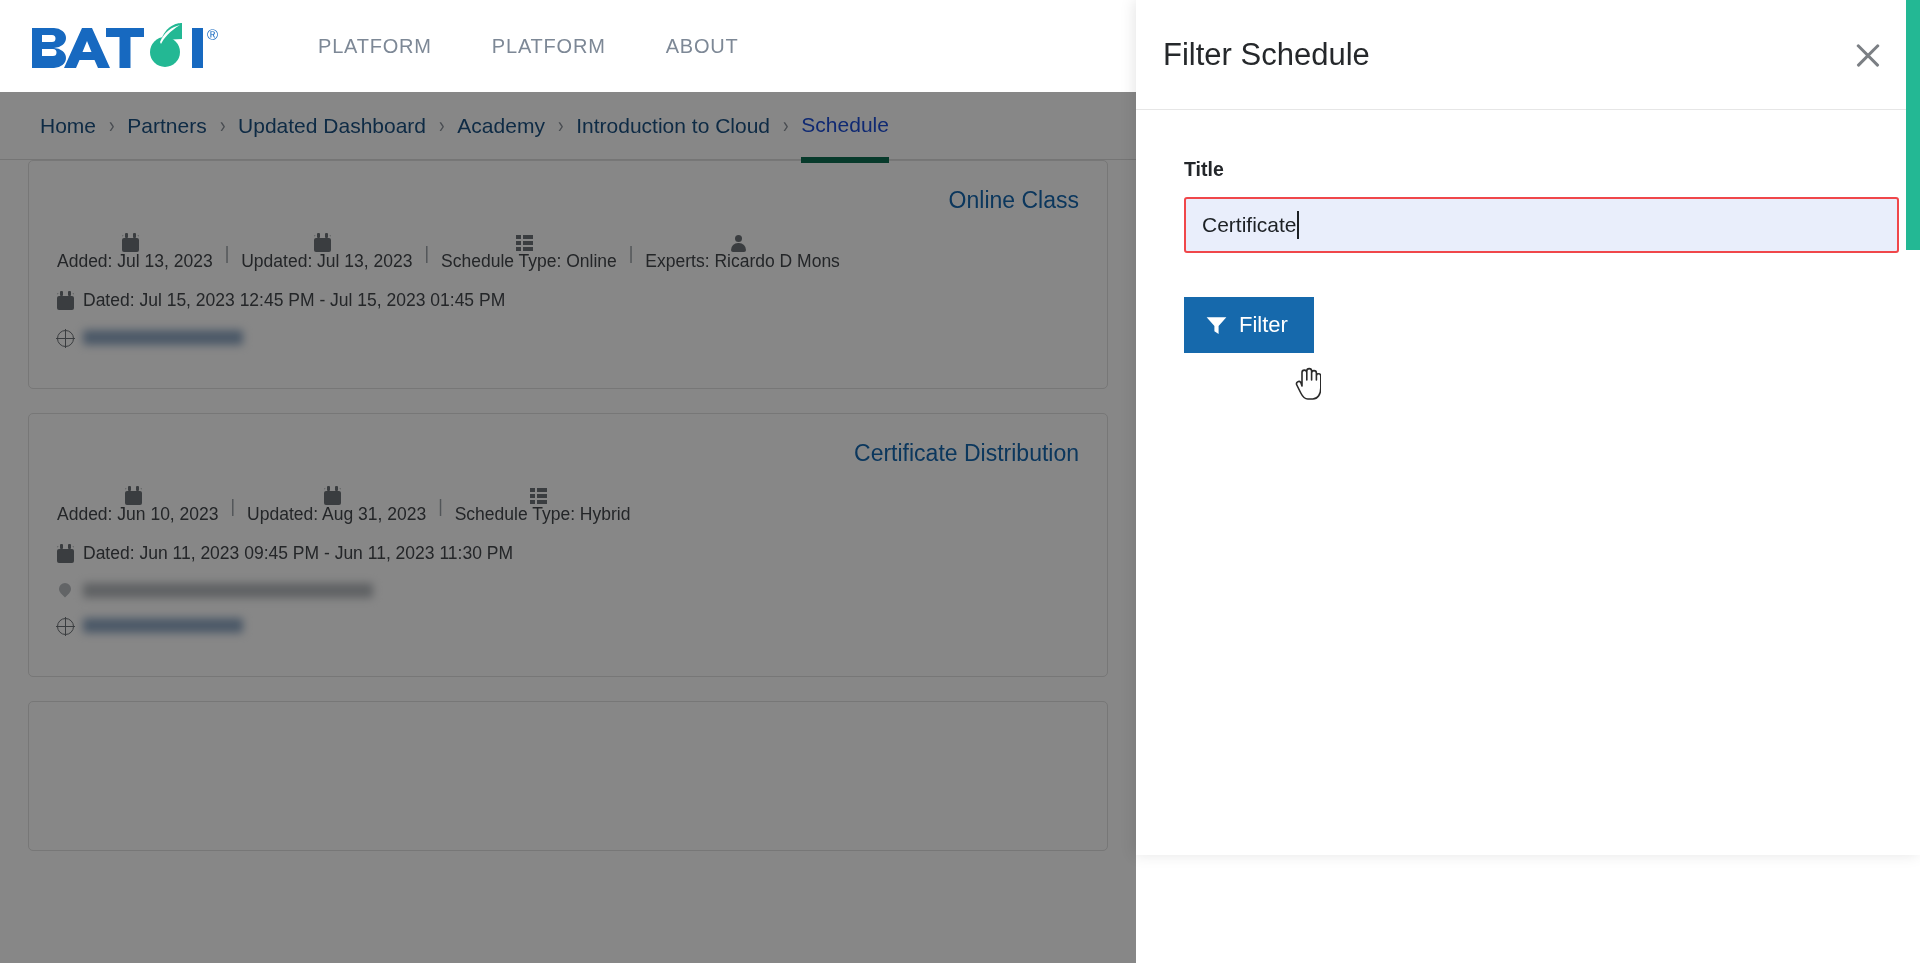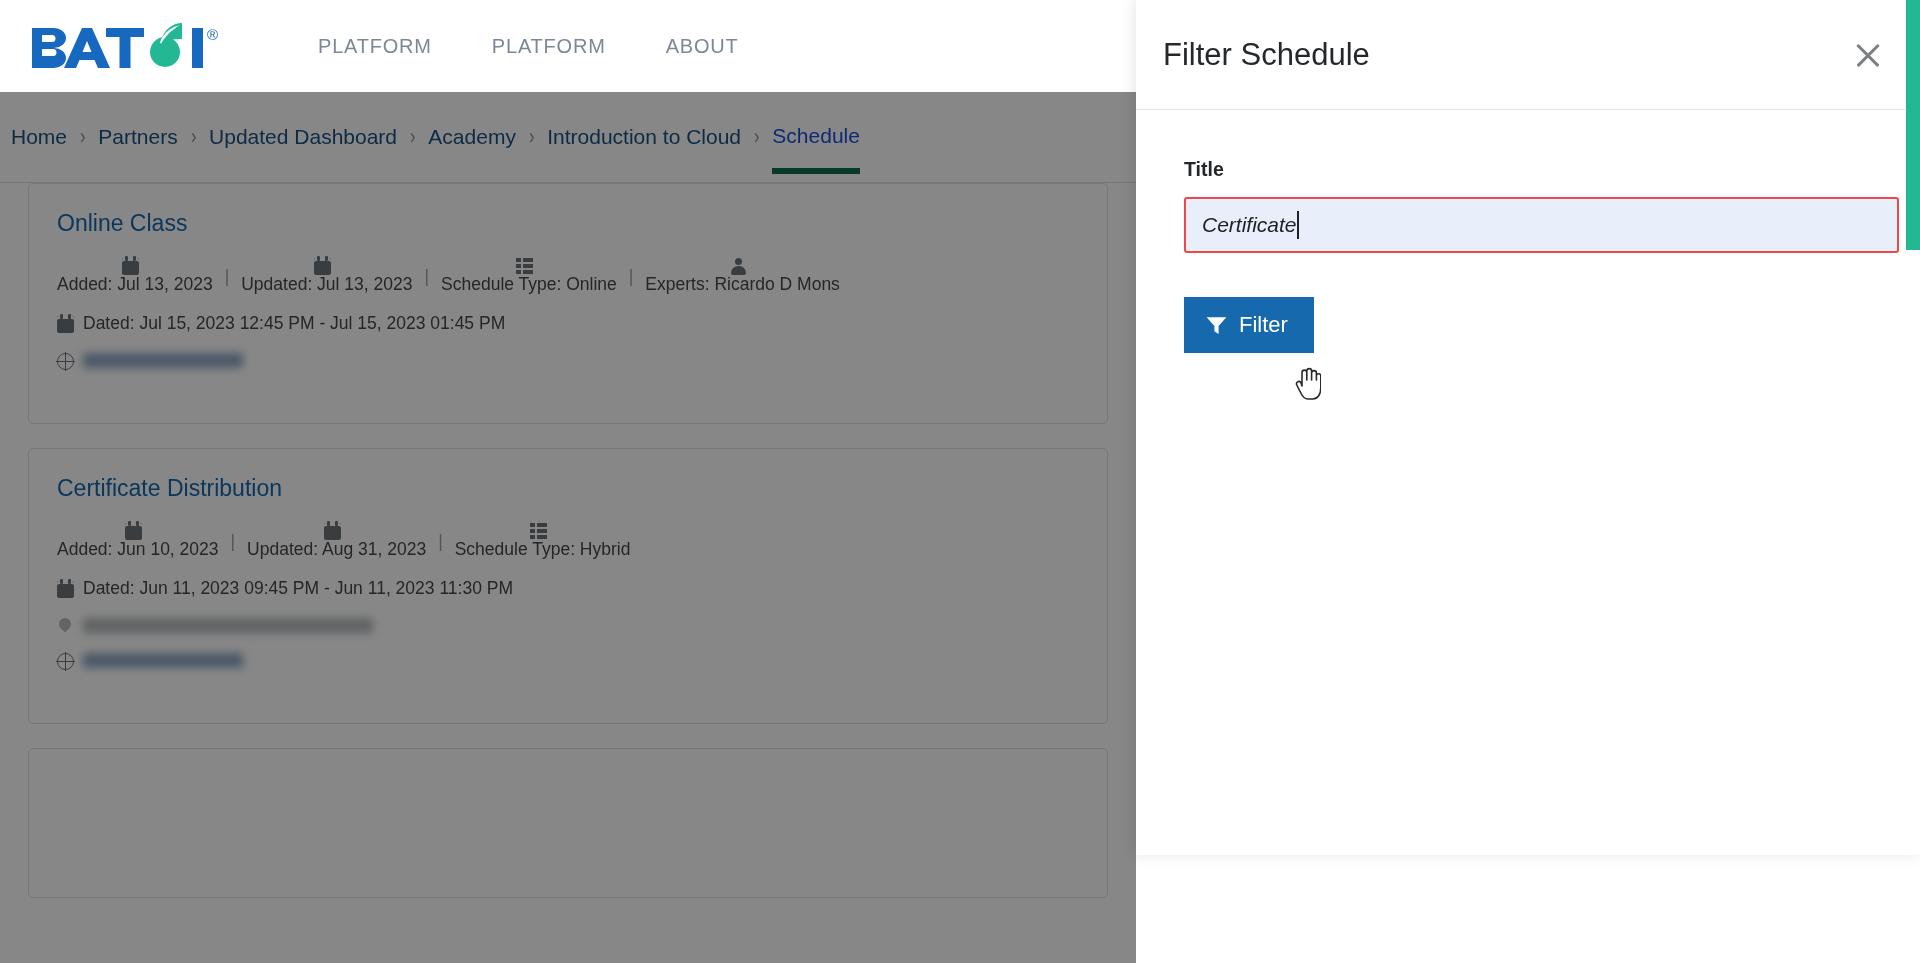--- a/index.html
+++ b/index.html
@@ -36,25 +36,25 @@
     font-size: 20px;
     letter-spacing: 0.8px;
     padding: 6px 30px;
     text-decoration: none;
     cursor: pointer;
     white-space: nowrap;
   }
 
   
   .crumb-band {
-    height: 91px;
+    height: 68px;
     background: #ffffff;
     display: flex;
     align-items: center;
-    padding-left: 11px;
+    padding-left: 40px;
     border-bottom: 1px solid #dddddd;
     position: relative;
   }
   .crumbs { display: flex; align-items: center; font-size: 21px; }
   .crumb {
     color: #1c5182;
     text-decoration: none;
     cursor: pointer;
     white-space: nowrap;
   }
@@ -86,23 +86,24 @@
     font-size: 20px;
     color: #3a3f45;
     padding-top: 42px;
     padding-bottom: 18px;
   }
 
   .card {
     border: 1px solid #e0e0e0;
     border-radius: 5px;
     background: #ffffff;
-    padding: 26px 28px 36px 28px;
+    padding: 26px 28px 24px 28px;
     margin-bottom: 24px;
     min-height: 150px;
+    text-align: right;
   }
   .card-title {
     font-size: 23px;
     color: #1668b0;
     margin-bottom: 20px;
     cursor: pointer;
     white-space: nowrap;
   }
   .meta-row {
     display: flex;
@@ -252,21 +253,20 @@
     width: 715px;
     height: 56px;
     background: #e9eefb;
     border: 2px solid #f0474a;
     border-radius: 3px;
     font-family: "Liberation Sans", sans-serif;
     font-size: 21px;
     color: #1d2125;
     padding: 12px 16px;
     outline: none;
-    font-style: italic;
   }
   .caret {
     position: absolute;
     width: 1.6px; height: 28px;
     background: #1d2125;
     top: 14px;
   }
   .input-wrap { position: relative; display: inline-block; }
 
   .filter-btn {

